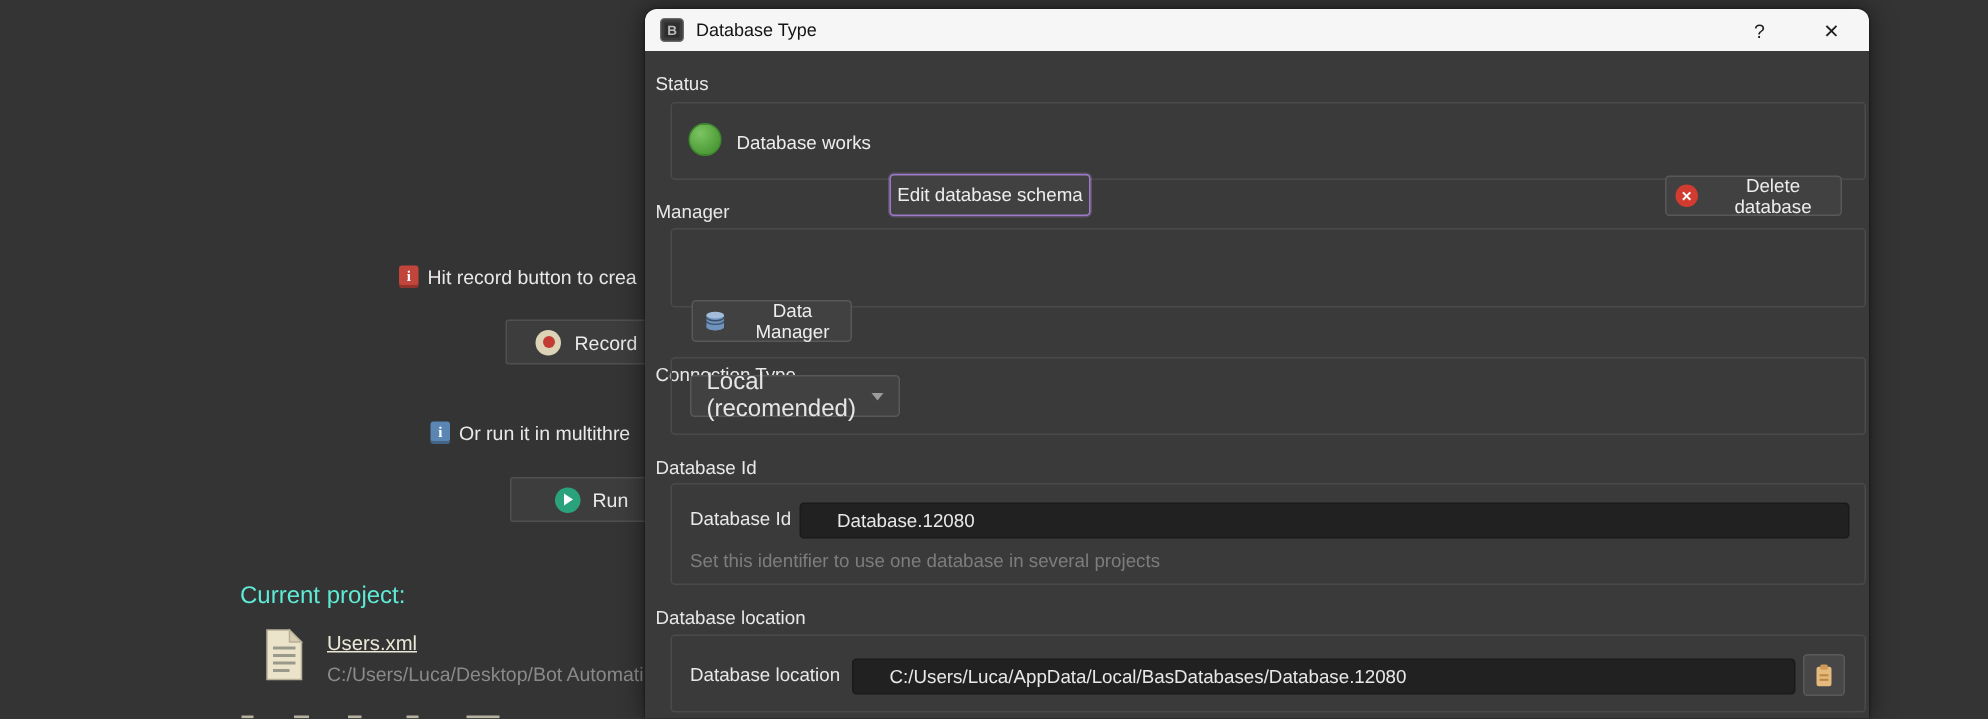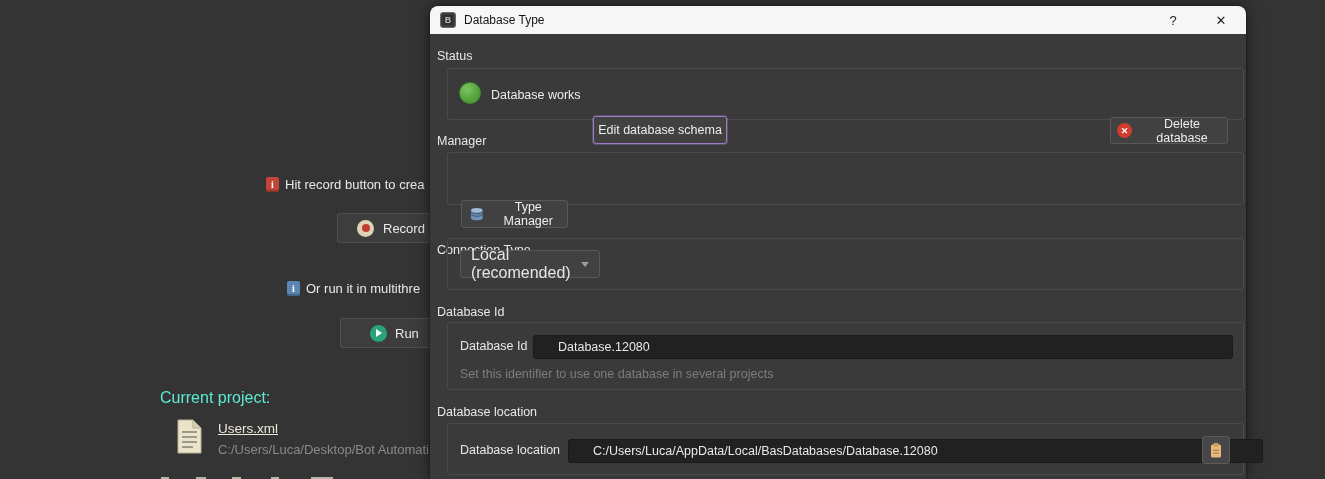--- a/index.html
+++ b/index.html
@@ -136,21 +136,21 @@
     <div class="sec-label" style="top:128px;">Manager</div>
     <div class="sec-box" style="top:146px; height:53px;">
       <button class="btn" style="left:13px; top:11px; width:107px; height:28px; justify-content:flex-start; padding-left:7px;">
         <svg width="16" height="16" viewBox="0 0 16 16">
           <path d="M2 4 v8 c0 1.4 2.7 2.4 6 2.4 s6 -1 6 -2.4 v-8 z" fill="#6f93bd"></path>
           <ellipse cx="8" cy="12" rx="6" ry="2.3" fill="#6f93bd"></ellipse>
           <path d="M2 8 c0 1.3 2.7 2.3 6 2.3 s6 -1 6 -2.3" fill="none" stroke="#3d4f66" stroke-width="1"></path>
           <path d="M2 5.5 c0 1.3 2.7 2.3 6 2.3 s6 -1 6 -2.3" fill="none" stroke="#3d4f66" stroke-width="1"></path>
           <ellipse cx="8" cy="4" rx="6" ry="2.3" fill="#a3bcd9"></ellipse>
         </svg>
-        <span>Type Manager</span>
+        <span>Data Manager</span>
       </button>
     </div>
 
     <div class="sec-label" style="top:213px;margin-top:24px;">Connection Type</div>
     <div class="sec-box" style="top:232px; height:52px;">
       <div class="dd" style="left:12px; top:11px; width:140px; height:28px;">
         <span style="flex:1;">Local (recomended)</span>
         <span class="caret"></span>
       </div>
     </div>
@@ -158,21 +158,21 @@
     <div class="sec-label" style="top:299px;">Database Id</div>
     <div class="sec-box" style="top:316px; height:68px;">
       <span class="fld-label" style="left:12px; top:16px;">Database Id</span>
       <input class="txt-input" style="left: 85px; top: 12px; width: 700px;" type="text" value="Database.12080">
       <div class="helper" style="left:12px; top:44px;">Set this identifier to use one database in several projects</div>
     </div>
 
     <div class="sec-label" style="top:399px;">Database location</div>
     <div class="sec-box" style="top:417px; height:52px;">
       <span class="fld-label" style="left:12px; top:19px;">Database location</span>
-      <input class="txt-input" style="left: 120px; top: 15px; width: 695px;" type="text" value="C:/Users/Luca/AppData/Local/BasDatabases/Database.12080">
+      <input class="txt-input" style="left: 120px; top: 15px; width: 629px;" type="text" value="C:/Users/Luca/AppData/Local/BasDatabases/Database.12080">
       <button class="ico-btn" style="right:13px; top:12px;">
         <svg width="16" height="17" viewBox="0 0 16 17">
           <rect x="3" y="2.5" width="10" height="13" rx="1.5" fill="#e6ba7e"></rect>
           <rect x="5.5" y="1" width="5" height="3.5" rx="1" fill="#cf9b55"></rect>
           <rect x="5" y="7.5" width="6" height="1.4" fill="#bb8844"></rect>
           <rect x="5" y="10.5" width="6" height="1.4" fill="#bb8844"></rect>
         </svg>
       </button>
     </div>
 

